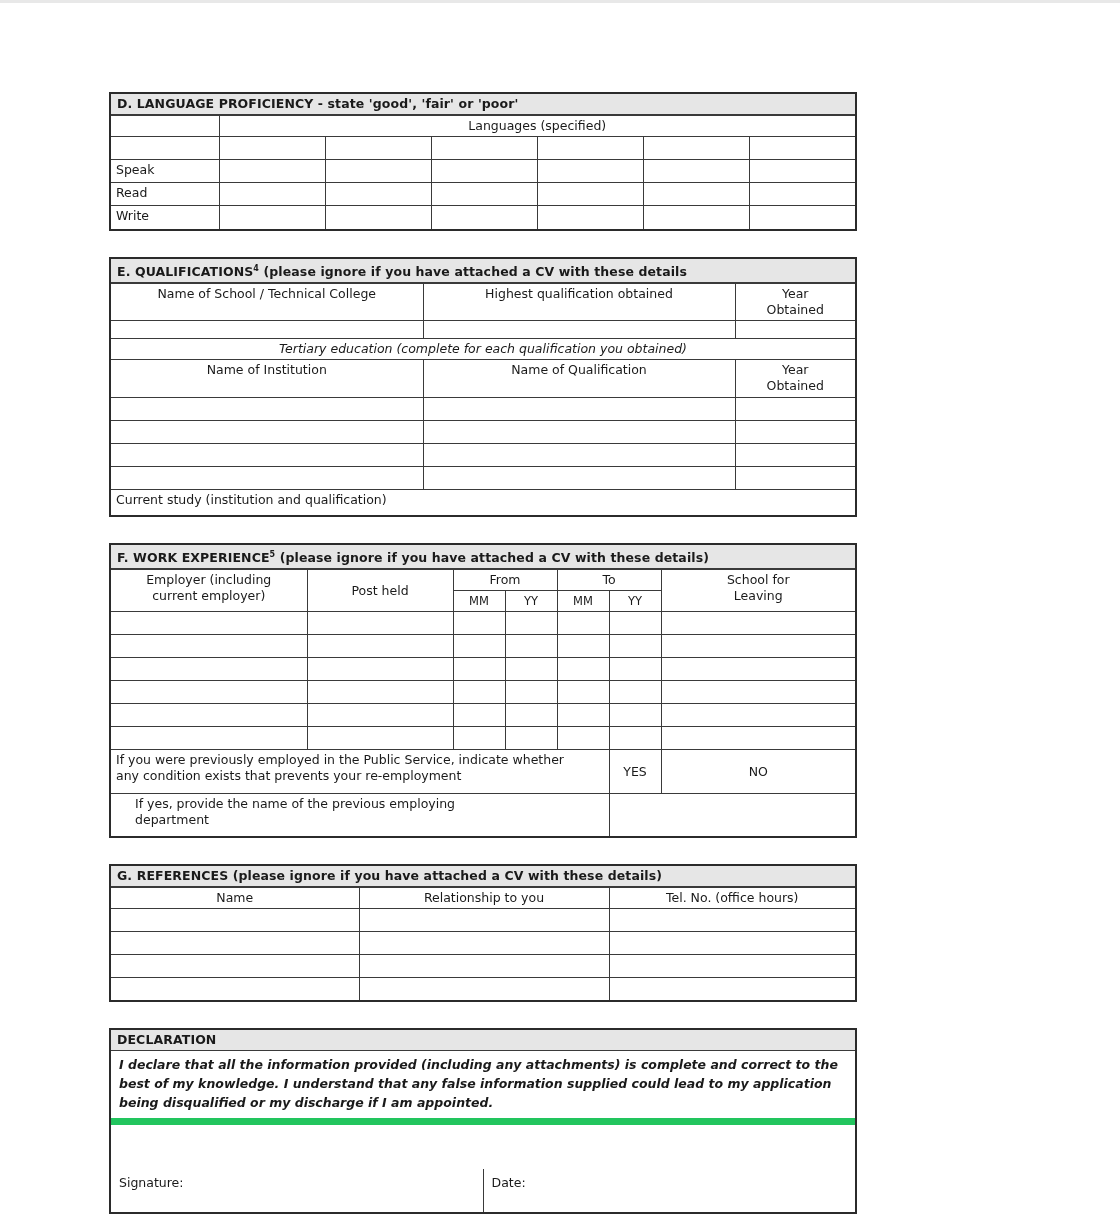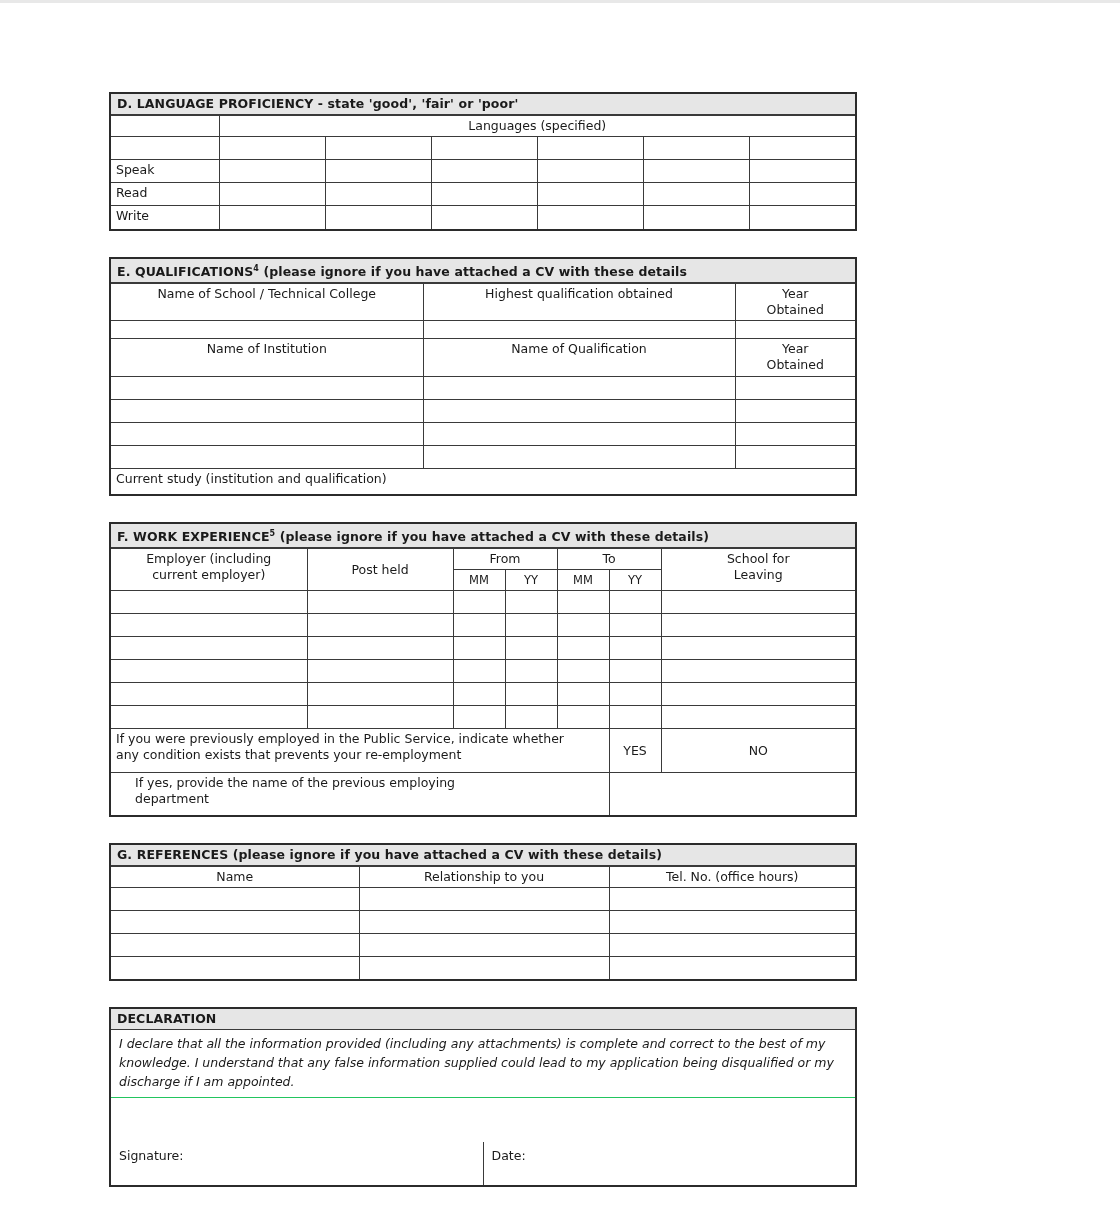--- a/index.html
+++ b/index.html
@@ -82,25 +82,25 @@
   .row-h { height: 23px; }
   .tall  { height: 70px; }
   .small { font-size: 11.5px; }
 
   
   .lang-label { padding-left: 22px; }
 
   
   .decl-text {
     font-style: italic;
-    font-weight: normal;
+    font-weight: bold;
     font-size: 12.5px;
     line-height: 19px;
     padding: 4px 8px 6px 8px;
-    border-bottom: 1px solid #22c55e;
+    border-bottom: 7px solid #22c55e;
   }
   .sig-row {
     display: flex;
     font-size: 12.5px;
   }
   .sig-cell {
     flex: 1;
     padding: 6px 8px 22px 8px;
     box-sizing: border-box;
     margin-top: 44px;
@@ -174,20 +174,23 @@
             <span>Year</span><br>
             <span>Obtained</span>
           </td>
         </tr>
         <tr>
           <td class="nb-left tall"></td>
           <td class="tall"></td>
           <td class="nb-right tall"></td>
         </tr>
         <tr>
+          <td class="c ital nb-left nb-right" colspan="3">Tertiary education (complete for each qualification you obtained)</td>
+        </tr>
+        <tr>
           <td class="c nb-left" style="height:38px;">Name of Institution</td>
           <td class="c">Name of Qualification</td>
           <td class="c nb-right">
             <span>Year</span><br>
             <span>Obtained</span>
           </td>
         </tr>
         <tr class="row-h">
           <td class="nb-left"></td>
           <td></td>

